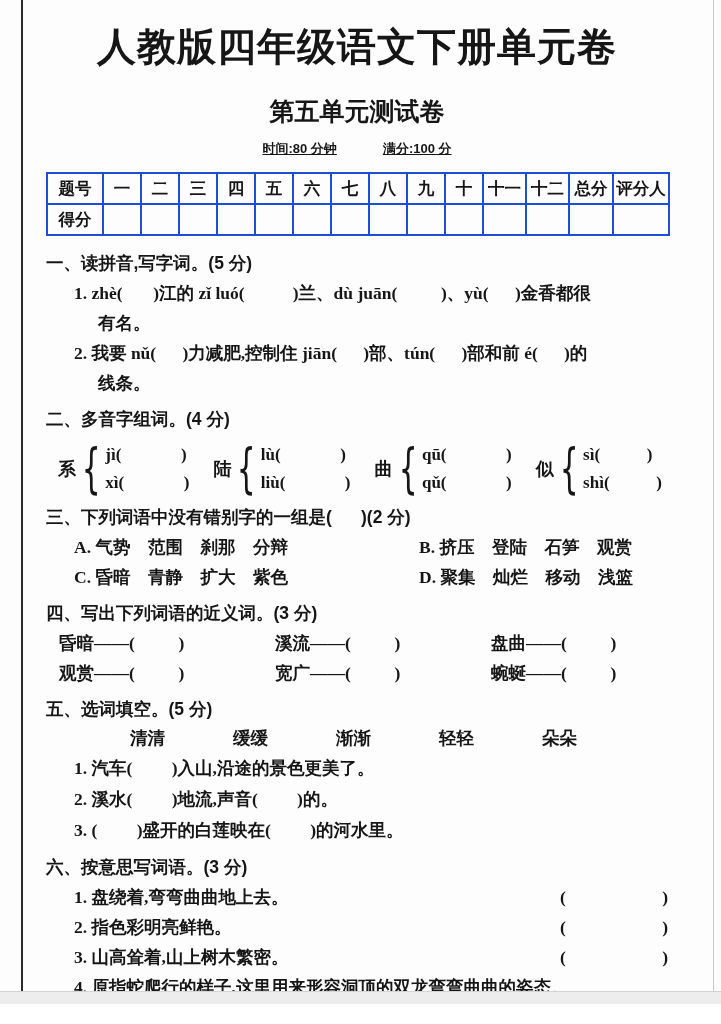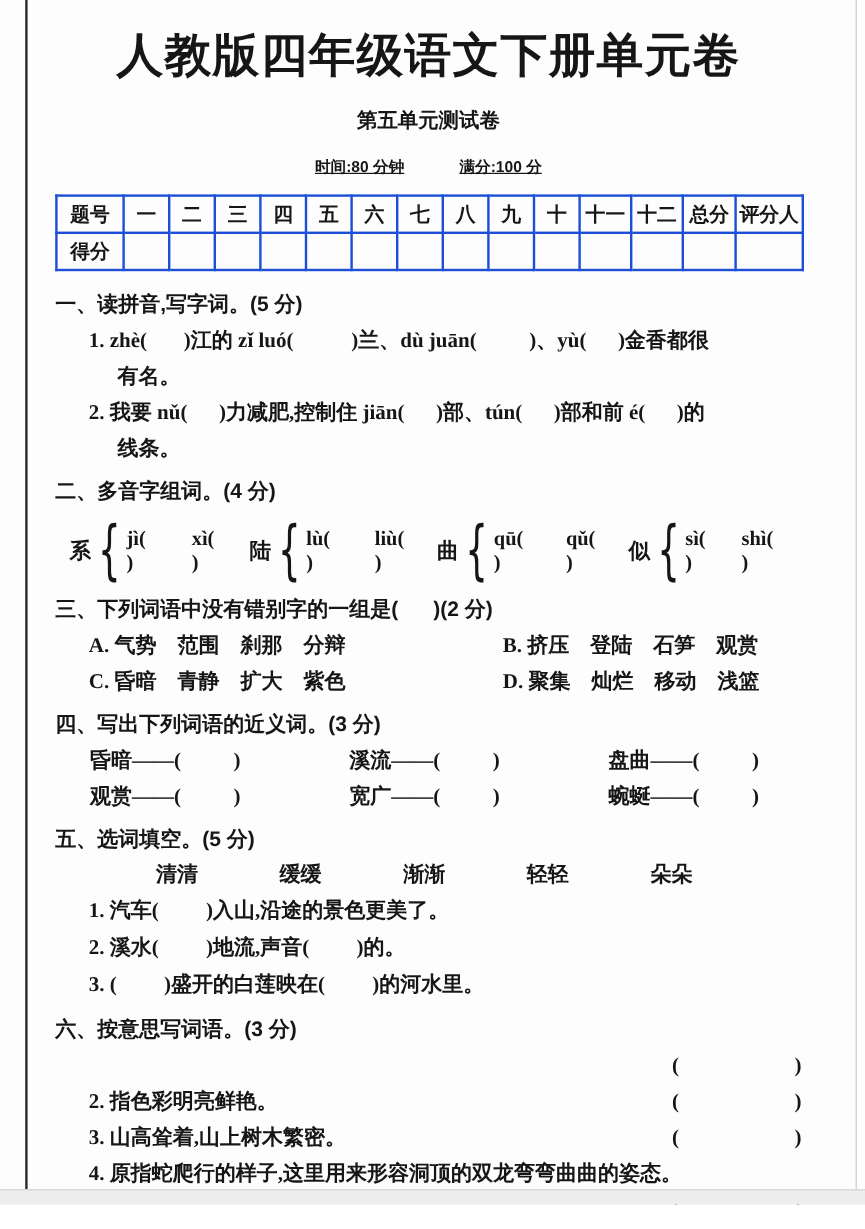--- a/index.html
+++ b/index.html
@@ -16,23 +16,23 @@
   .right-rule{position:absolute;left:713px;top:0;width:1px;height:991px;background:#c9c9c9;}
   .bottom-strip{position:absolute;left:0;top:991px;width:721px;height:33px;background:#ededed;border-top:1px solid #d4d4d4;}
   .content{position:absolute;left:46px;top:0;width:622px;}
 
   .title{
     margin:24px 0 0 0;text-align:center;
     font-family:"Liberation Sans", sans-serif;
     font-weight:900;font-size:39px;line-height:46px;letter-spacing:1px;
   }
   .subtitle{
-    margin:16px 0 0 0;text-align:center;
+    margin:26px 0 0 0;text-align:center;
     font-family:"Liberation Sans", sans-serif;
-    font-weight:700;font-size:17px;line-height:30px;
+    font-weight:700;font-size:25px;line-height:30px;
   }
   .meta{
     margin-top:14px;display:flex;justify-content:center;gap:46px;
     font-family:"Liberation Sans", sans-serif;font-weight:700;font-size:13px;text-decoration:underline;
   }
 
   table.score-table{
     margin-top:14px;border-collapse:collapse;table-layout:fixed;width:622px;
     font-family:"Liberation Sans", sans-serif;font-size:16.5px;
   }
@@ -51,24 +51,24 @@
 
   .q2-row{display:flex;justify-content:space-between;margin:8px 6px 4px 12px;}
   .q2-group{display:flex;align-items:center;}
   .q2-group .char{font-size:18px;}
   .brace{display:inline-block;margin:0 -3px 0 -2px;}
   .brace::before{
     content:"{";
     font-family:"DejaVu Sans", sans-serif;font-weight:400;
     font-size:54px;line-height:1;display:inline-block;transform:scaleX(.55);
   }
-  .q2-lines{display:flex;flex-direction:row;gap:8px;line-height:20px;font-size:17px;}
+  .q2-lines{display:flex;flex-direction:column;gap:8px;line-height:20px;font-size:17px;}
 
   .q3-grid{display:grid;grid-template-columns:345px 1fr;margin-left:28px;line-height:30px;}
-  .q4-grid{display:grid;grid-template-columns:216px 216px auto;margin-left:29px;line-height:30px;}
+  .q4-grid{display:grid;grid-template-columns:216px 216px auto;margin-left:13px;line-height:30px;}
 
   .word-bank{display:flex;gap:68px;margin-left:84px;line-height:29px;}
   .q5-items .line{line-height:31px;}
 
   .q6-row{display:flex;margin-left:28px;line-height:30px;}
   .q6-blank{margin-left:auto;}
   .q6-row.wrap{flex-wrap:wrap;}
   .q6-row.wrap .q6-text{width:100%;}
 </style>
 </head>
@@ -225,20 +225,21 @@
         <div class="q5-items">
           <div class="line" data-bind="q5.items.0">1. 汽车(         )入山,沿途的景色更美了。</div>
           <div class="line" data-bind="q5.items.1">2. 溪水(         )地流,声音(         )的。</div>
           <div class="line" data-bind="q5.items.2">3. (         )盛开的白莲映在(         )的河水里。</div>
         </div>
       </div>
 
       <div>
         <div class="q-head" data-bind="q6.heading">六、按意思写词语。(3 分)</div>
         <div class="q6-row">
+          <span class="q6-text" data-bind="q6.items.0.text">1. 盘绕着,弯弯曲曲地上去。</span>
           <span class="q6-blank" data-bind="q6.items.0.blank">(                      )</span>
         </div>
         <div class="q6-row">
           <span class="q6-text" data-bind="q6.items.1.text">2. 指色彩明亮鲜艳。</span>
           <span class="q6-blank" data-bind="q6.items.1.blank">(                      )</span>
         </div>
         <div class="q6-row">
           <span class="q6-text" data-bind="q6.items.2.text">3. 山高耸着,山上树木繁密。</span>
           <span class="q6-blank" data-bind="q6.items.2.blank">(                      )</span>
         </div>

